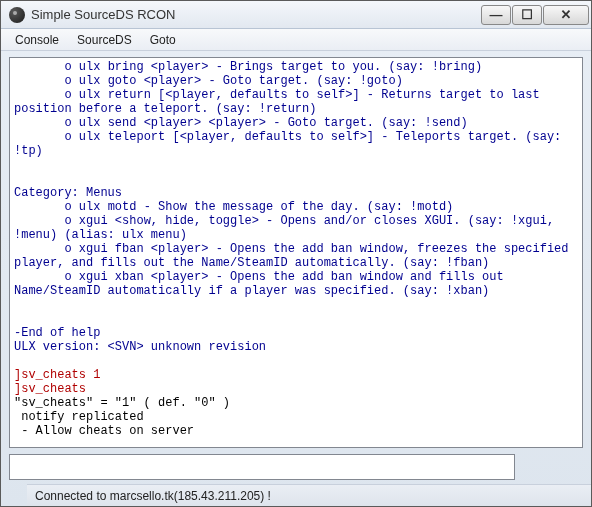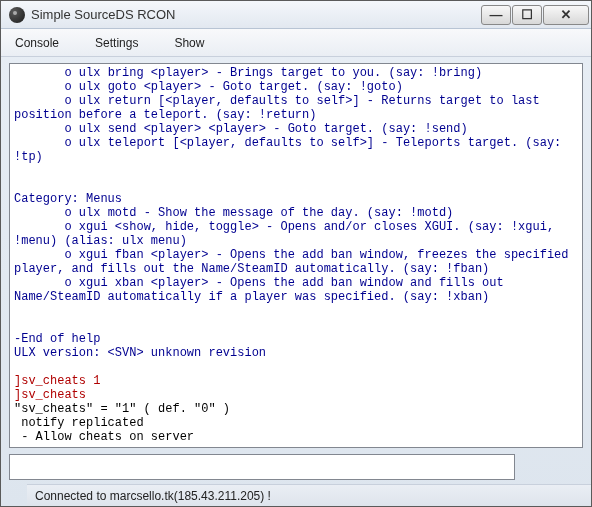--- a/index.html
+++ b/index.html
@@ -57,26 +57,26 @@
   align-items: center;
   justify-content: center;
   font-family: Arial, sans-serif;
   font-size: 13px;
   font-weight: bold;
   color: #333;
   line-height: 1;
 }
 .winbtn.close { width: 46px; }
 .menubar {
-  height: 28px;
+  height: 22px;
   background: linear-gradient(#f8f9fb, #eaeef4);
   display: flex;
   align-items: center;
   padding: 4px 6px;
-  gap: 20px;
+  gap: 2px;
   border-bottom: 1px solid #c8d0dc;
   font-size: 12px;
 }
 .menuitem {
   padding: 2px 8px;
   color: #222;
 }
 .client {
   flex: 1;
   padding: 6px 8px 4px 8px;
@@ -144,22 +144,22 @@
     <div class="title">Simple SourceDS RCON</div>
     <div class="winbtns">
       <div class="winbtn">—</div>
       <div class="winbtn">☐</div>
       <div class="winbtn close">✕</div>
     </div>
   </div>
 
   <div class="menubar">
     <div class="menuitem">Console</div>
-    <div class="menuitem">Settings</div>
-    <div class="menuitem">Show</div>
+    <div class="menuitem">SourceDS</div>
+    <div class="menuitem">Goto</div>
   </div>
 
   <div class="client">
     <div class="console"><span class="blue">       o ulx bring &lt;player&gt; - Brings target to you. (say: !bring)
        o ulx goto &lt;player&gt; - Goto target. (say: !goto)
        o ulx return [&lt;player, defaults to self&gt;] - Returns target to last position before a teleport. (say: !return)
        o ulx send &lt;player&gt; &lt;player&gt; - Goto target. (say: !send)
        o ulx teleport [&lt;player, defaults to self&gt;] - Teleports target. (say: !tp)
 
 

